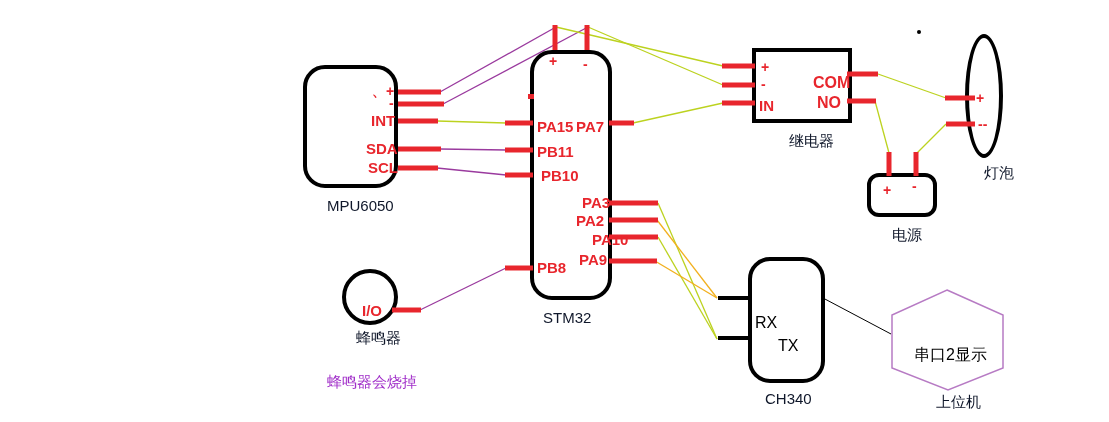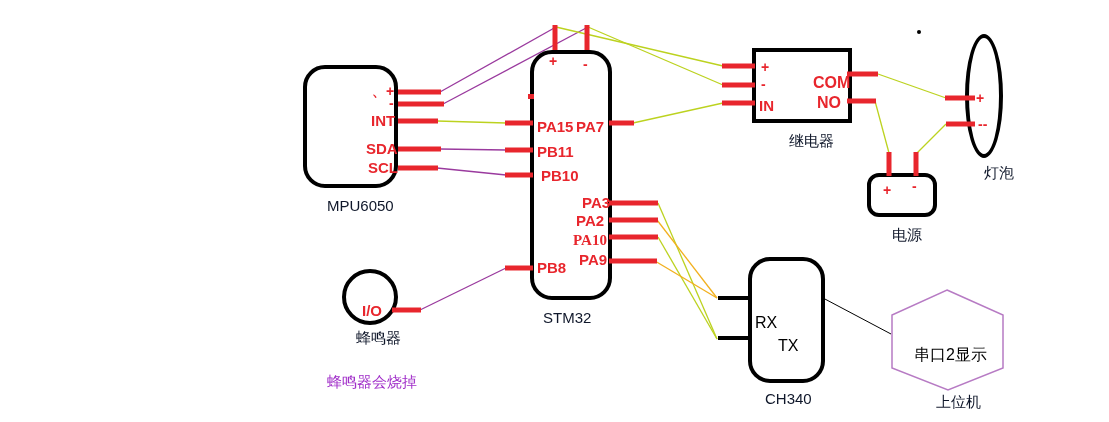--- a/index.html
+++ b/index.html
@@ -117,21 +117,21 @@
   <span class="lbl comp-name" style="left:327px;top:198px;">MPU6050</span>
 
   <span class="lbl red sign" style="left:549px;top:54px;">+</span>
   <span class="lbl red sign" style="left:583px;top:57px;">-</span>
   <span class="lbl red pin-label" style="left:537px;top:119px;">PA15</span>
   <span class="lbl red pin-label" style="left:576px;top:119px;">PA7</span>
   <span class="lbl red pin-label" style="left:537px;top:144px;">PB11</span>
   <span class="lbl red pin-label" style="left:541px;top:168px;">PB10</span>
   <span class="lbl red pin-label" style="left:582px;top:195px;">PA3</span>
   <span class="lbl red pin-label" style="left:576px;top:213px;">PA2</span>
-  <span class="lbl red pin-label" style="left:573px;top:232px;font-family:Liberation Serif, serif;">PA10</span>
+  <span class="lbl red pin-label" style="left:592px;top:232px;">PA10</span>
   <span class="lbl red pin-label" style="left:579px;top:252px;">PA9</span>
   <span class="lbl red pin-label" style="left:537px;top:260px;">PB8</span>
   <span class="lbl comp-name" style="left:543px;top:310px;">STM32</span>
 
   <span class="lbl red sign" style="left:761px;top:60px;">+</span>
   <span class="lbl red sign" style="left:761px;top:77px;">-</span>
   <span class="lbl red pin-label" style="left:759px;top:98px;">IN</span>
   <span class="lbl red pin-label" style="left:813px;top:74px;font-size:16px;">COM</span>
   <span class="lbl red pin-label" style="left:817px;top:94px;font-size:16px;">NO</span>
   <span class="lbl comp-name" style="left:789px;top:133px;">继电器</span>

